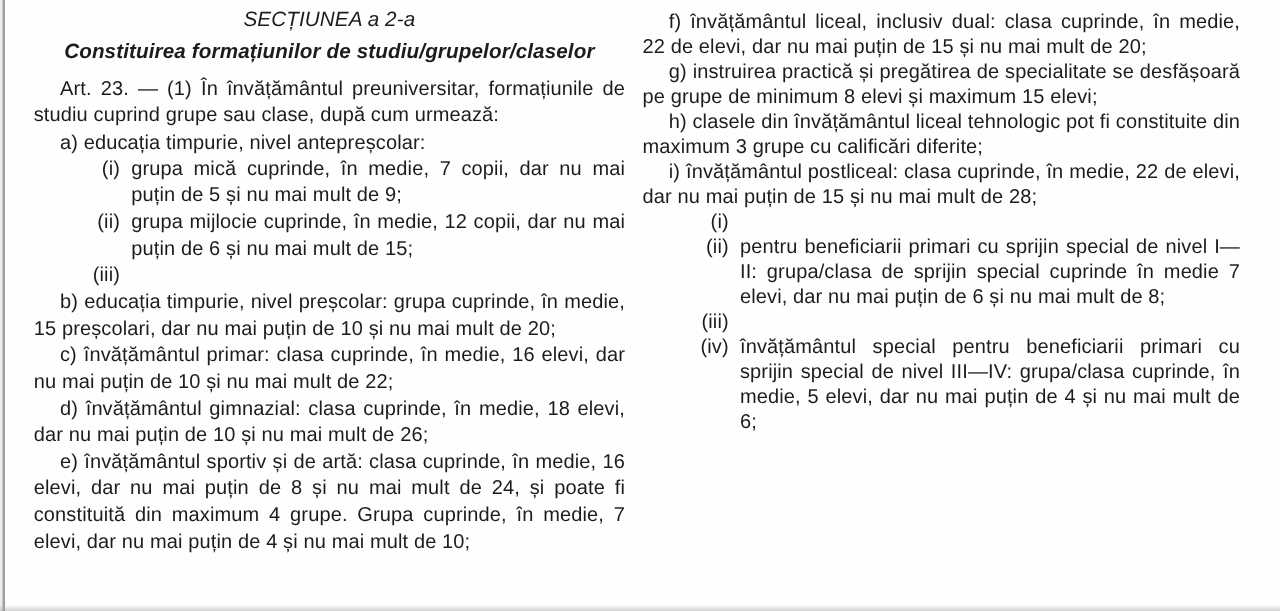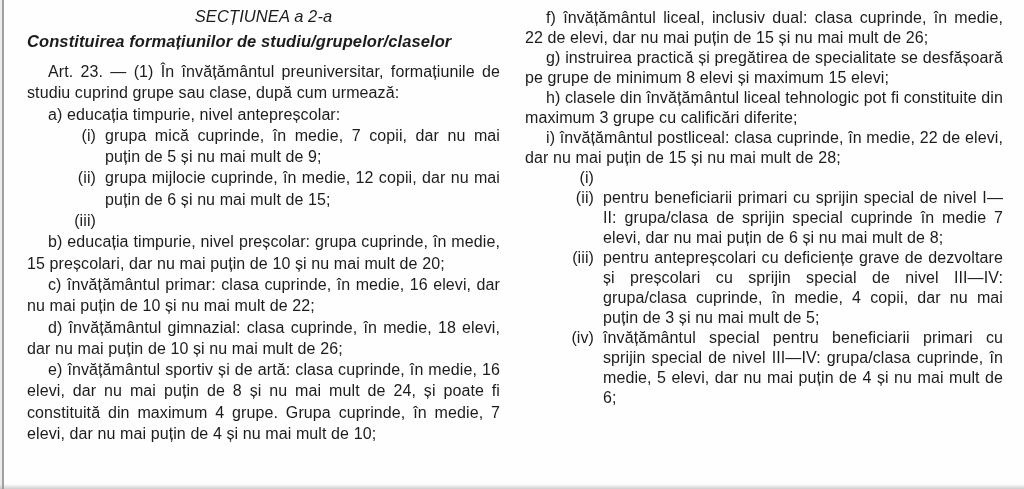--- a/index.html
+++ b/index.html
@@ -34,37 +34,38 @@
     position: absolute;
     left: 0; right: 0; bottom: 0;
     height: 5px;
     background: linear-gradient(to bottom, rgba(190,190,190,0), rgba(150,150,150,0.45));
   }
   .columns {
     position: absolute;
     left: 27px;
     top: 4px;
     display: flex;
-    gap: 25px;
+    gap: 14px;
   }
   .col {
     font-size: 16px;
     letter-spacing: 0.1px;
   }
   .col-left  { width: 473px; line-height: 21.3px; }
   .col-right { width: 478px; line-height: 20px; padding-top: 4px; }
 
   .heading {
     text-align: center;
     font-style: italic;
     font-size: 16.5px;
     line-height: 21px;
     margin: 2px 0 4px 0;
   }
   .subheading {
+    text-align: center;
     font-style: italic;
     font-weight: 700;
     font-size: 16.5px;
     line-height: 21px;
     margin: 0 0 9px 0;
   }
   .para {
     margin: 0;
     text-align: justify;
     text-indent: 21px;
@@ -113,35 +114,34 @@
         <span class="marker">(iii)</span>
       </div>
 
       <p class="para">b) educația timpurie, nivel preșcolar: grupa cuprinde, în medie, 15 preșcolari, dar nu mai puțin de 10 și nu mai mult de 20;</p>
       <p class="para">c) învățământul primar: clasa cuprinde, în medie, 16 elevi, dar nu mai puțin de 10 și nu mai mult de 22;</p>
       <p class="para">d) învățământul gimnazial: clasa cuprinde, în medie, 18 elevi, dar nu mai puțin de 10 și nu mai mult de 26;</p>
       <p class="para">e) învățământul sportiv și de artă: clasa cuprinde, în medie, 16 elevi, dar nu mai puțin de 8 și nu mai mult de 24, și poate fi constituită din maximum 4 grupe. Grupa cuprinde, în medie, 7 elevi, dar nu mai puțin de 4 și nu mai mult de 10;</p>
     </div>
 
     <div class="col col-right">
-      <p class="para">f) învățământul liceal, inclusiv dual: clasa cuprinde, în medie, 22 de elevi, dar nu mai puțin de 15 și nu mai mult de 26;</p>
+      <p class="para">f) învățământul liceal, inclusiv dual: clasa cuprinde, în medie, 22 de elevi, dar nu mai puțin de 15 și nu mai mult de 20;</p>
       <p class="para">g) instruirea practică și pregătirea de specialitate se desfășoară pe grupe de minimum 8 elevi și maximum 15 elevi;</p>
       <p class="para">h) clasele din învățământul liceal tehnologic pot fi constituite din maximum 3 grupe cu calificări diferite;</p>
       <p class="para">i) învățământul postliceal: clasa cuprinde, în medie, 22 de elevi, dar nu mai puțin de 15 și nu mai mult de 28;</p>
 
       <div class="roman">
         <span class="marker">(i)</span>
       </div>
       <div class="roman">
         <span class="marker">(ii)</span>
         <span class="rtext">pentru beneficiarii primari cu sprijin special de nivel I—II: grupa/clasa de sprijin special cuprinde în medie 7 elevi, dar nu mai puțin de 6 și nu mai mult de 8;</span>
       </div>
       <div class="roman">
         <span class="marker">(iii)</span>
-        <span class="rtext">pentru antepreșcolari cu deficiențe grave de dezvoltare și preșcolari cu sprijin special de nivel III—IV: grupa/clasa cuprinde, în medie, 4 copii, dar nu mai puțin de 3 și nu mai mult de 5;</span>
       </div>
       <div class="roman">
         <span class="marker">(iv)</span>
         <span class="rtext">învățământul special pentru beneficiarii primari cu sprijin special de nivel III—IV: grupa/clasa cuprinde, în medie, 5 elevi, dar nu mai puțin de 4 și nu mai mult de 6;</span>
       </div>
     </div>
 
   </div>
 
   <div class="bottom-smear"></div>

